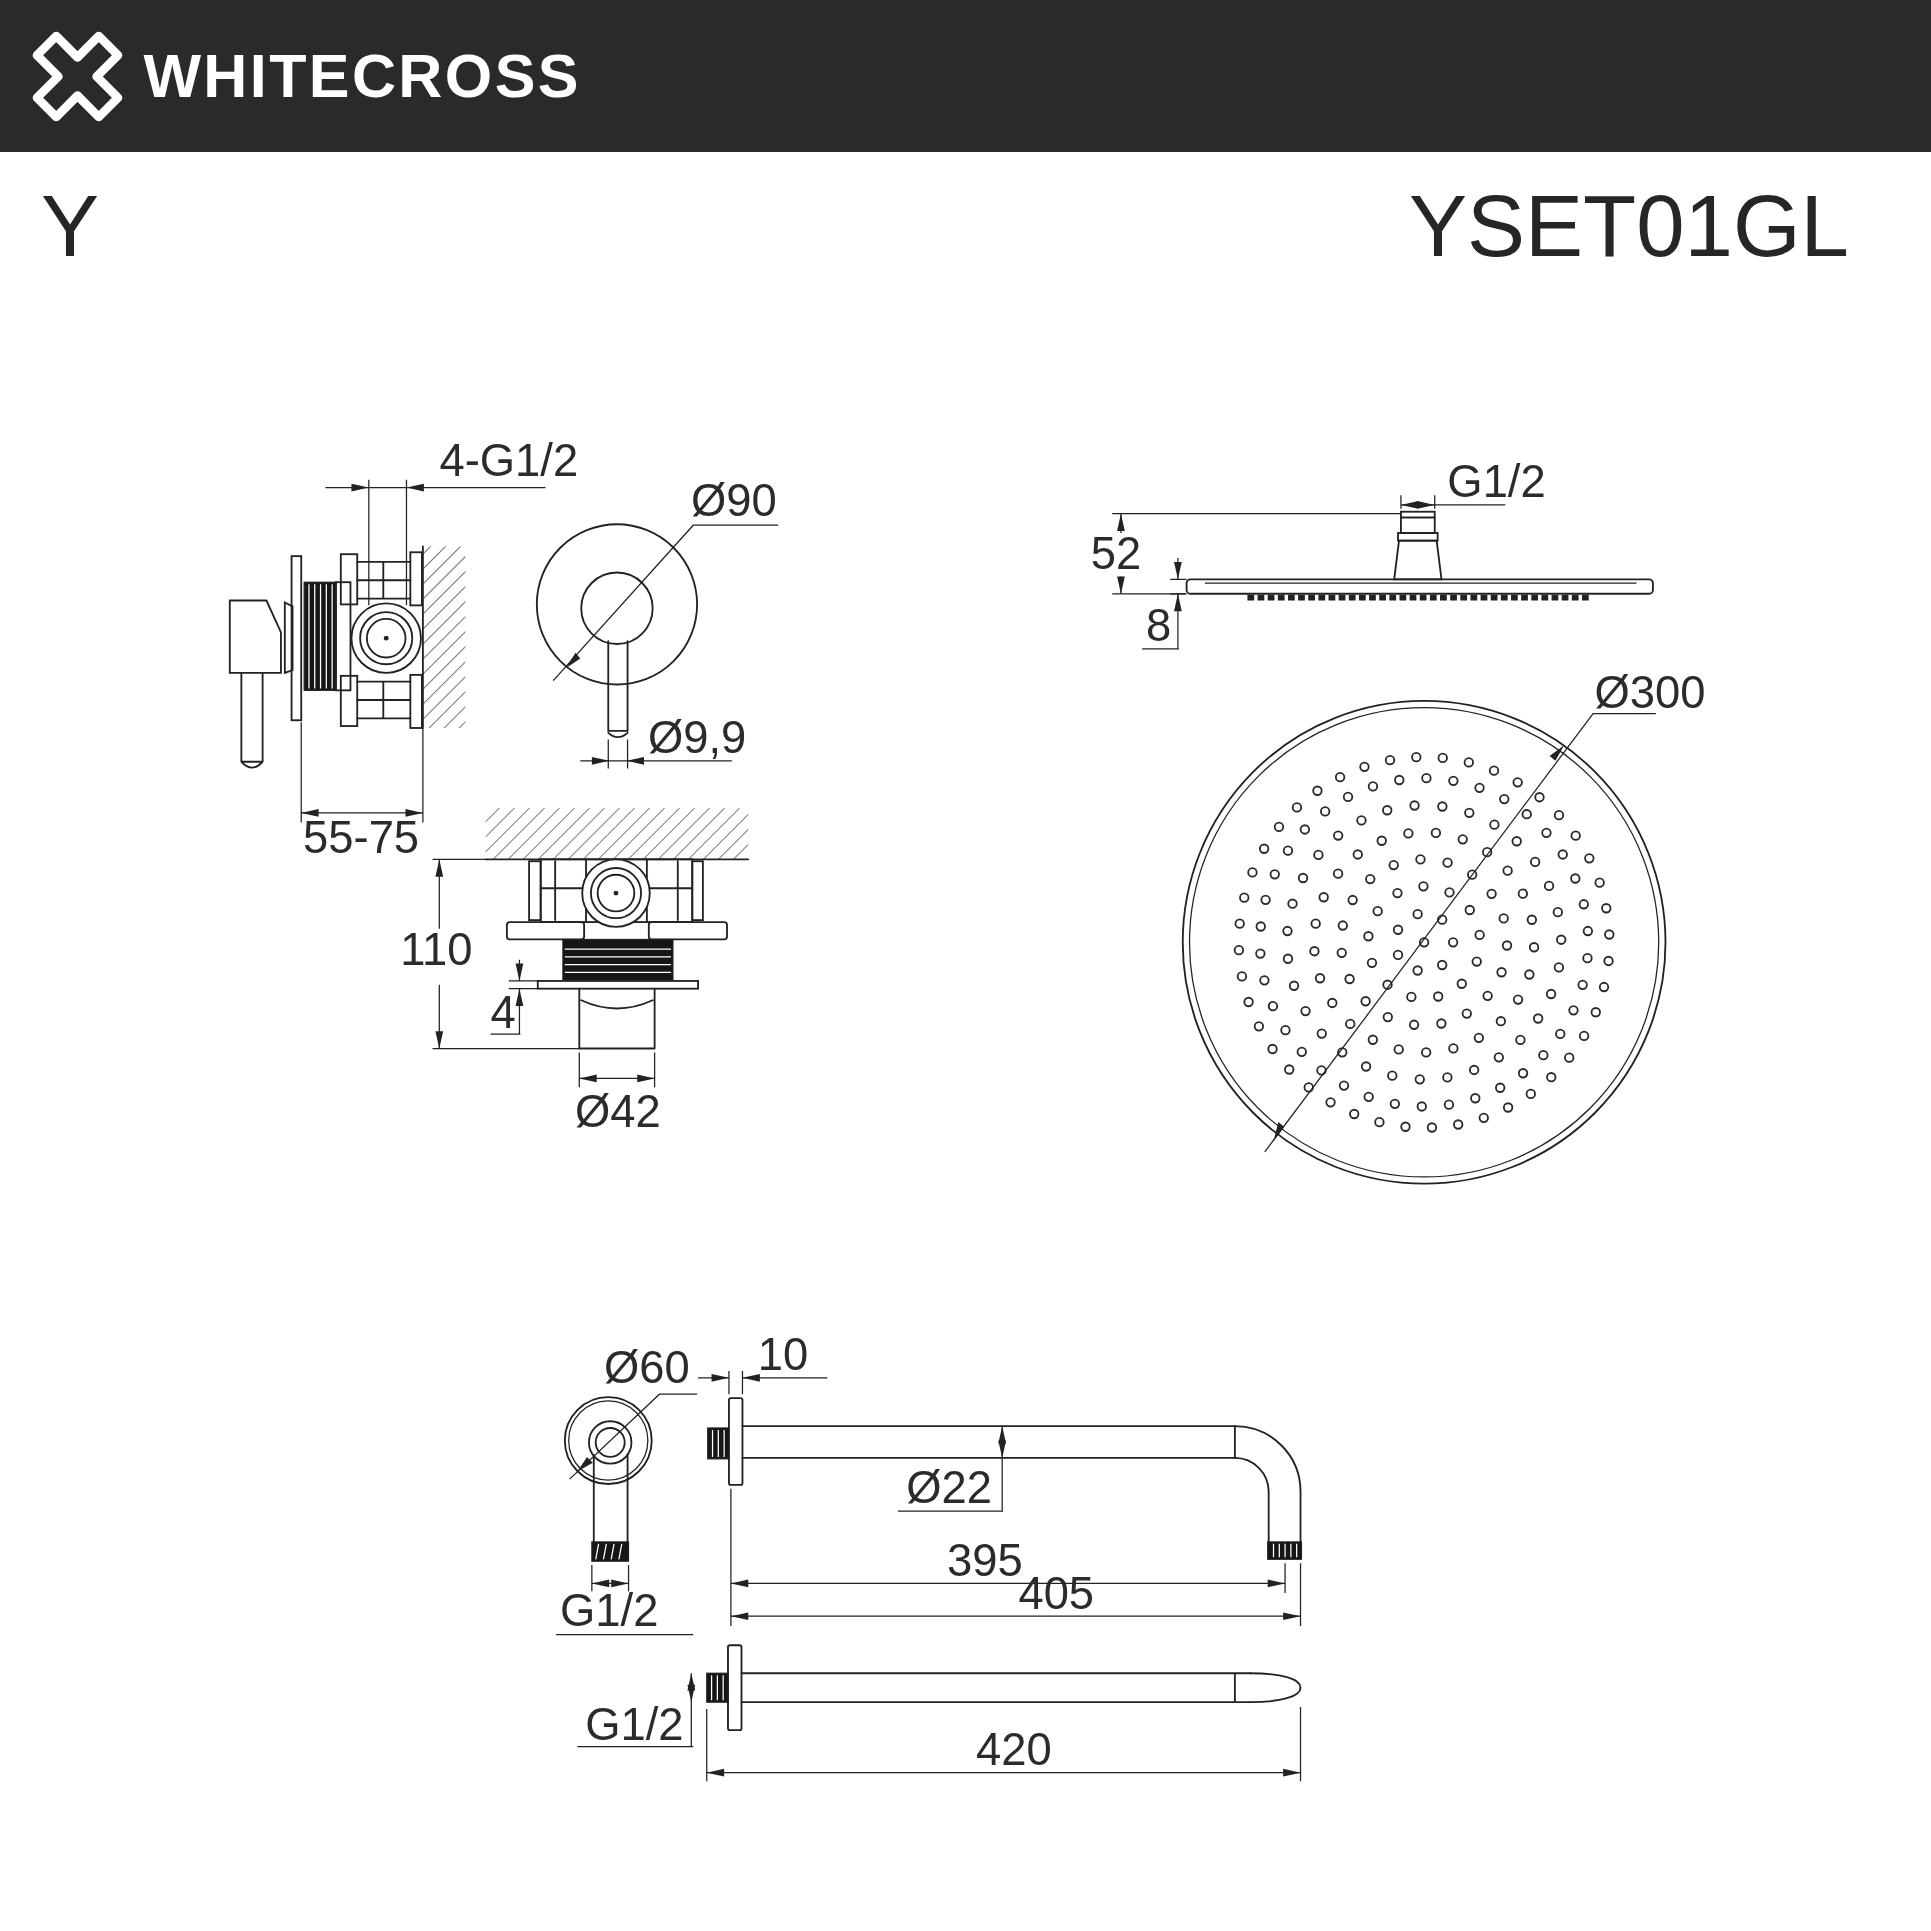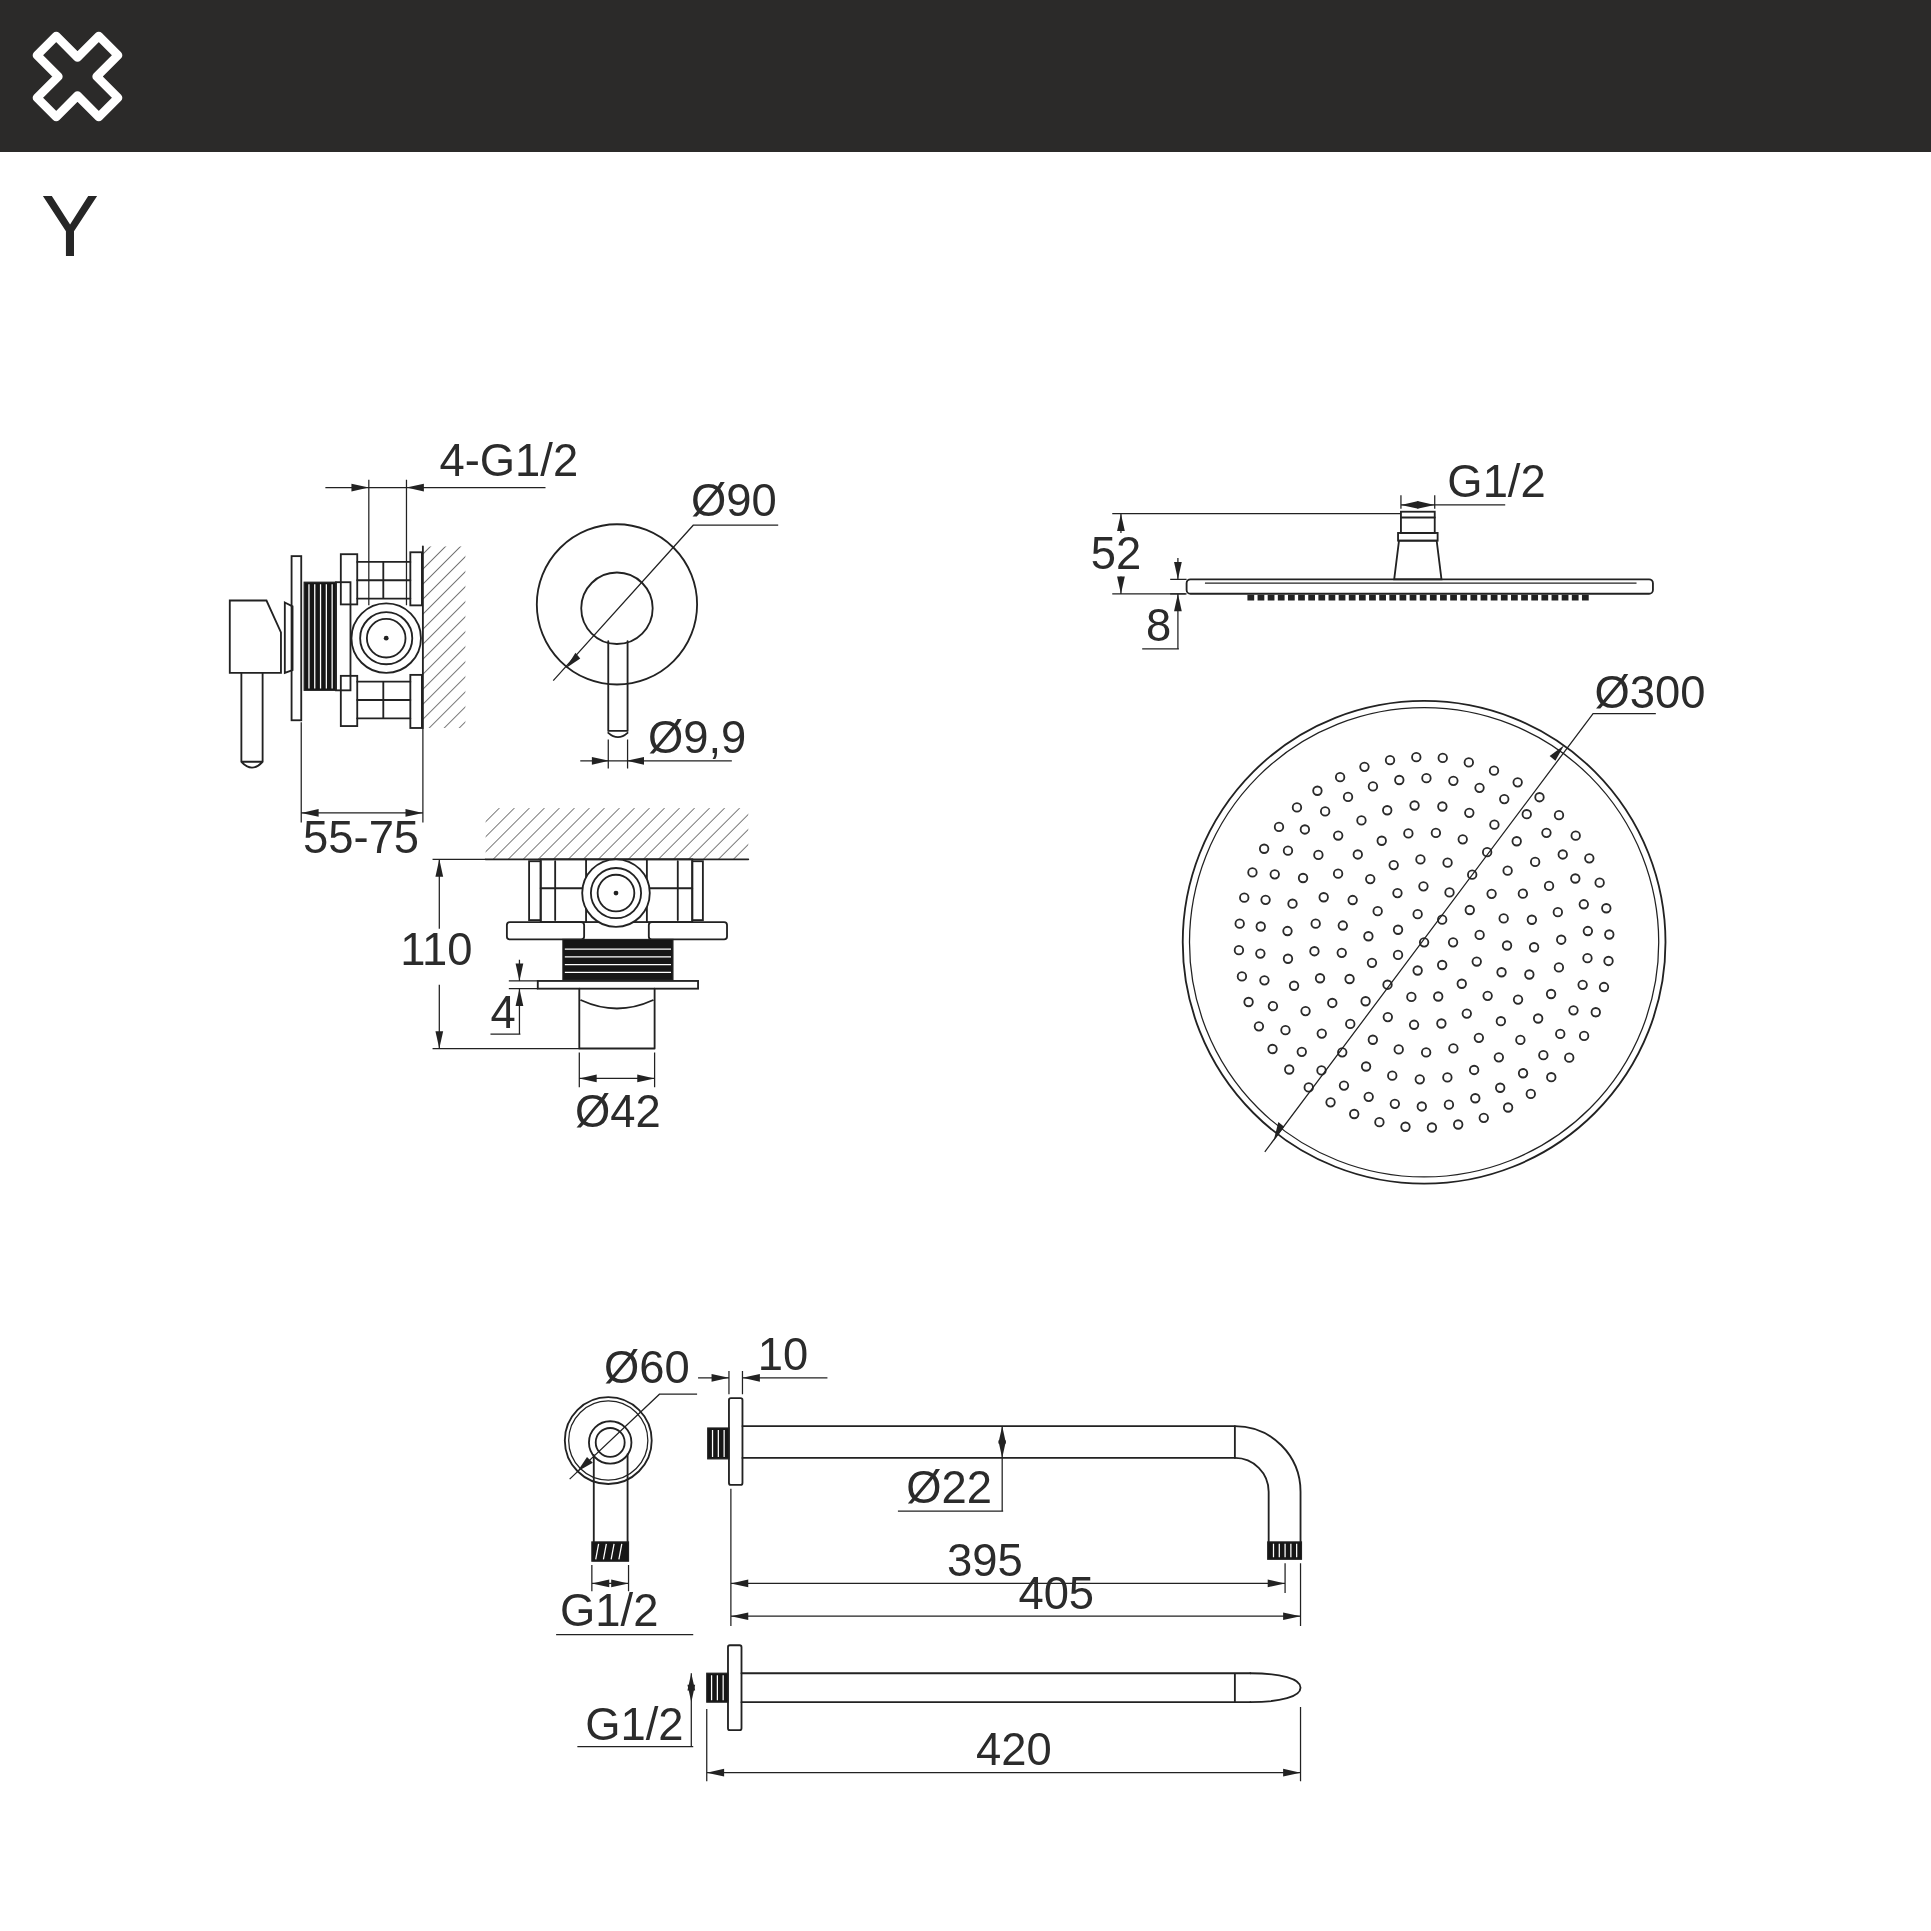--- a/index.html
+++ b/index.html
@@ -26,24 +26,26 @@
 </style>
 </head>
 <body>
 
 <div class="page">
 
   <div class="hdr">
     <svg class="logo" width="97" height="97" viewBox="0 0 100 100">
       <path transform="translate(50,50) rotate(45)" d="M-14,-45 L14,-45 L14,-14 L45,-14 L45,14 L14,14 L14,45 L-14,45 L-14,14 L-45,14 L-45,-14 L-14,-14 Z" fill="none" stroke="#ffffff" stroke-width="9" stroke-linejoin="round"></path>
     </svg>
+    <span class="brand">WHITECROSS</span>
   </div>
 
   <div class="titlebar">
     <span>Y</span>
+    <span>YSET01GL</span>
   </div>
 
   <svg class="draw" width="1931" height="1931" viewBox="0 0 2000 2000">
 
     <defs>
       <pattern id="hatch" width="11" height="11" patternUnits="userSpaceOnUse" patternTransform="rotate(45)">
         <line x1="0" y1="0" x2="0" y2="11" stroke="#2a2a2a" stroke-width="1.3"></line>
       </pattern>
     </defs>
 

